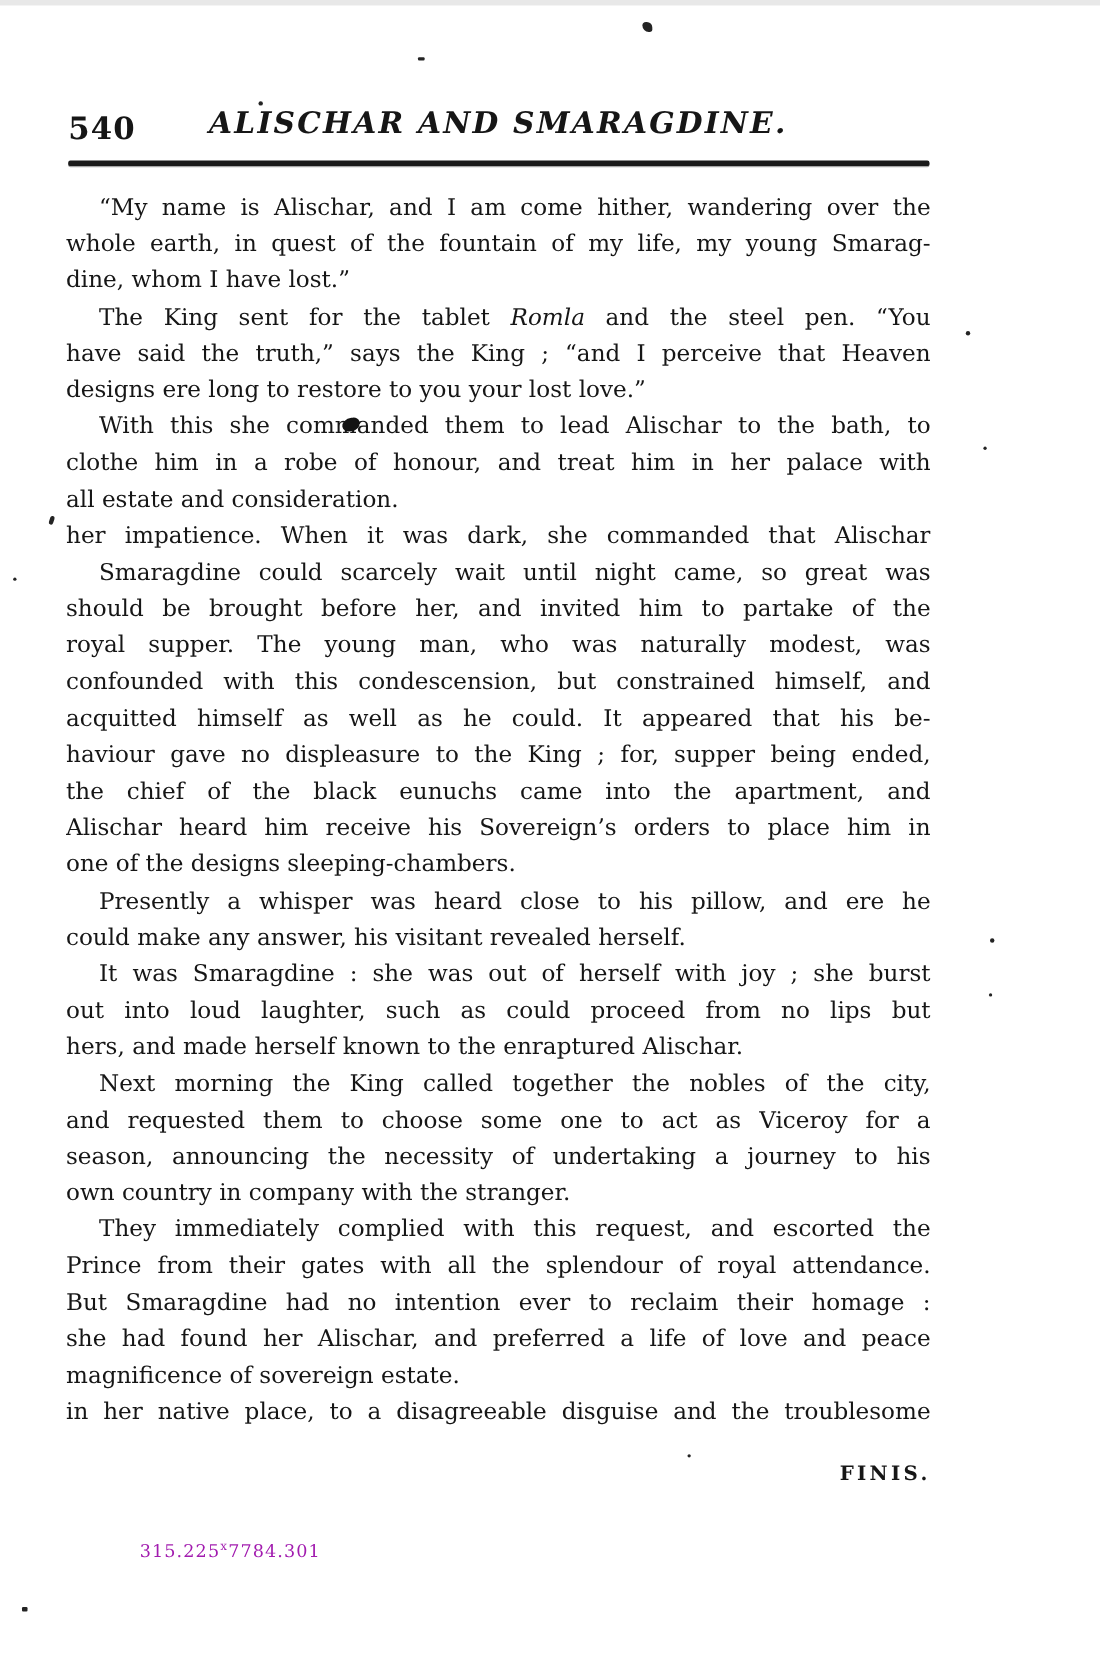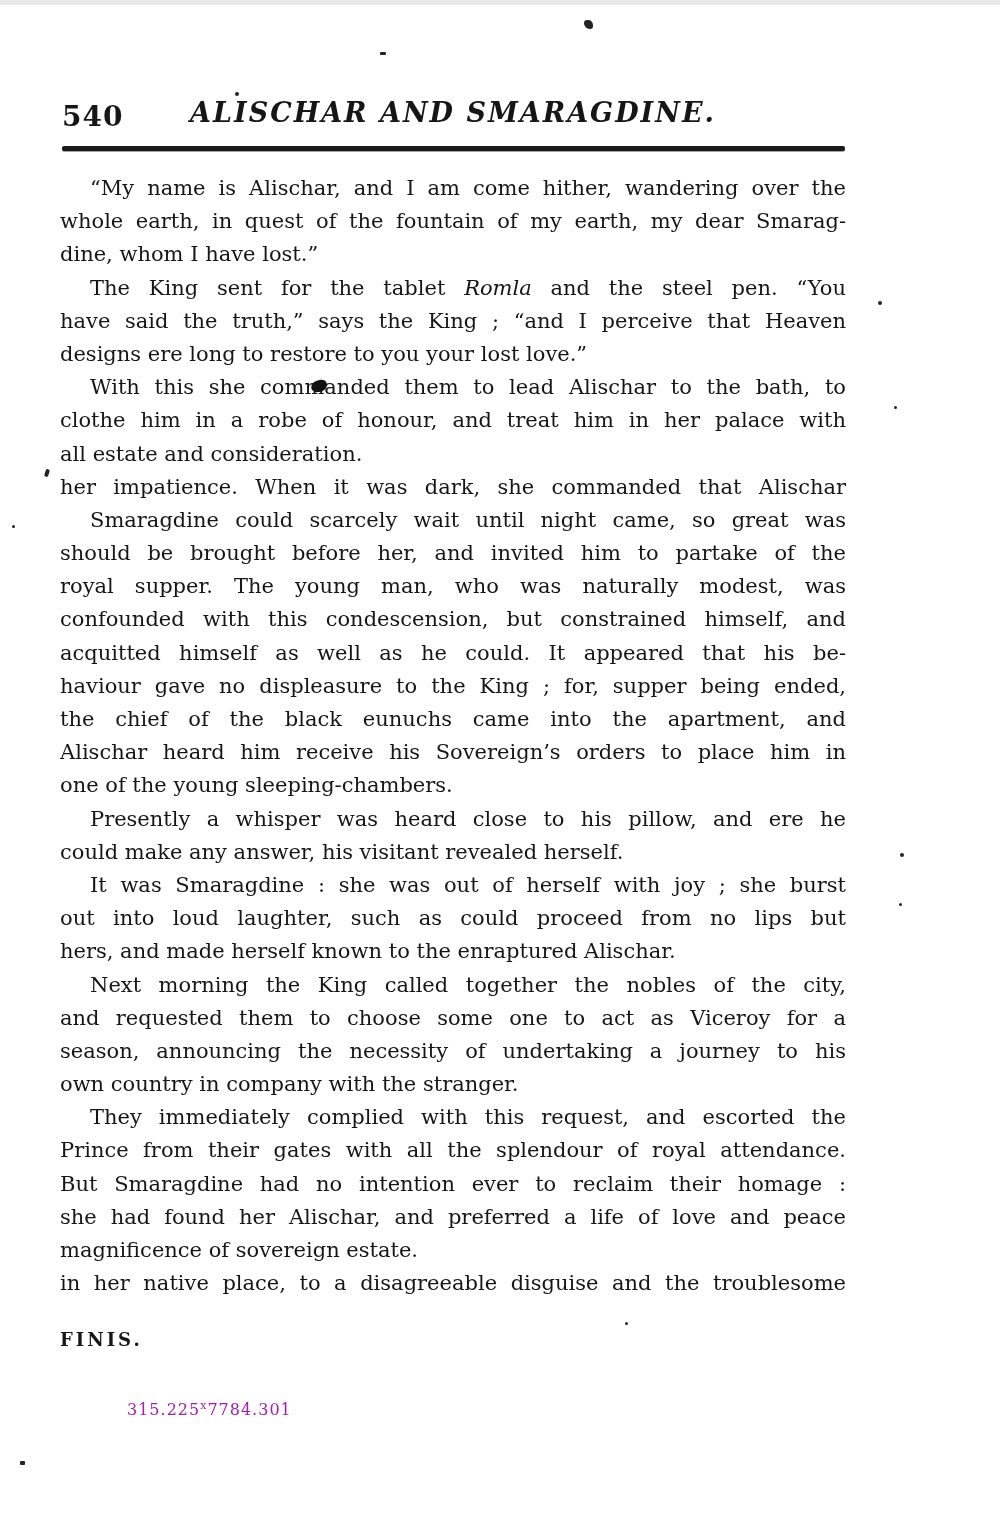--- a/index.html
+++ b/index.html
@@ -44,21 +44,21 @@
     text-align-last: justify;
     -moz-text-align-last: justify;
   }
   .line.last { text-align-last: left; -moz-text-align-last: left; }
   .line.indent { text-indent: 30px; }
   .line i { font-style: italic; }
 
   
   .finis {
     position: absolute; top: 1324px; left: 60px; width: 786px;
-    text-align: left; font-size: 18px; font-weight: 700; letter-spacing: 3px;
+    text-align: right; font-size: 18px; font-weight: 700; letter-spacing: 3px;
   }
   .shelfmark {
     position: absolute; top: 1394px; left: 127px;
     font-size: 16px; font-weight: 400; letter-spacing: 1px; color: #a21caf;
   }
   .shelfmark sup { font-size: 11px; vertical-align: super; }
 
   
   .speck { position: absolute; background: #242424; border-radius: 50%; }
   .s1  { left: 584px; top: 15px;  width: 9px; height: 9px; border-radius: 40% 60% 30% 70%; }
@@ -85,38 +85,38 @@
 
   <div class="header">
     <span class="pagenum">540</span>
     <span class="running-title">ALISCHAR AND SMARAGDINE.</span>
   </div>
 
   <div class="rule"></div>
 
   <div class="body-text">
       <div class="line indent">“My name is Alischar, and I am come hither, wandering over the</div>
-      <div class="line">whole earth, in quest of the fountain of my earth, my dear Smarag-</div>
+      <div class="line">whole earth, in quest of the fountain of my life, my young Smarag-</div>
       <div class="line last">dine, whom I have lost.”</div>
       <div class="line indent">The King sent for the tablet <i>Romla</i> and the steel pen.  “You</div>
       <div class="line">have said the truth,” says the King ; “and I perceive that Heaven</div>
       <div class="line last">designs ere long to restore to you your lost love.”</div>
       <div class="line indent">With this she commanded them to lead Alischar to the bath, to</div>
       <div class="line">clothe him in a robe of honour, and treat him in her palace with</div>
       <div class="line last">all estate and consideration.</div>
       <div class="line">her impatience.  When it was dark, she commanded that Alischar</div>
       <div class="line indent">Smaragdine could scarcely wait until night came, so great was</div>
       <div class="line">should be brought before her, and invited him to partake of the</div>
       <div class="line">royal supper.  The young man, who was naturally modest, was</div>
       <div class="line">confounded with this condescension, but constrained himself, and</div>
       <div class="line">acquitted himself as well as he could.  It appeared that his be-</div>
       <div class="line">haviour gave no displeasure to the King ; for, supper being ended,</div>
       <div class="line">the chief of the black eunuchs came into the apartment, and</div>
       <div class="line">Alischar heard him receive his Sovereign’s orders to place him in</div>
-      <div class="line last">one of the young sleeping-chambers.</div>
+      <div class="line last">one of the designs sleeping-chambers.</div>
       <div class="line indent">Presently a whisper was heard close to his pillow, and ere he</div>
       <div class="line last">could make any answer, his visitant revealed herself.</div>
       <div class="line indent">It was Smaragdine : she was out of herself with joy ; she burst</div>
       <div class="line">out into loud laughter, such as could proceed from no lips but</div>
       <div class="line last">hers, and made herself known to the enraptured Alischar.</div>
       <div class="line indent">Next morning the King called together the nobles of the city,</div>
       <div class="line">and requested them to choose some one to act as Viceroy for a</div>
       <div class="line">season, announcing the necessity of undertaking a journey to his</div>
       <div class="line last">own country in company with the stranger.</div>
       <div class="line indent">They immediately complied with this request, and escorted the</div>

